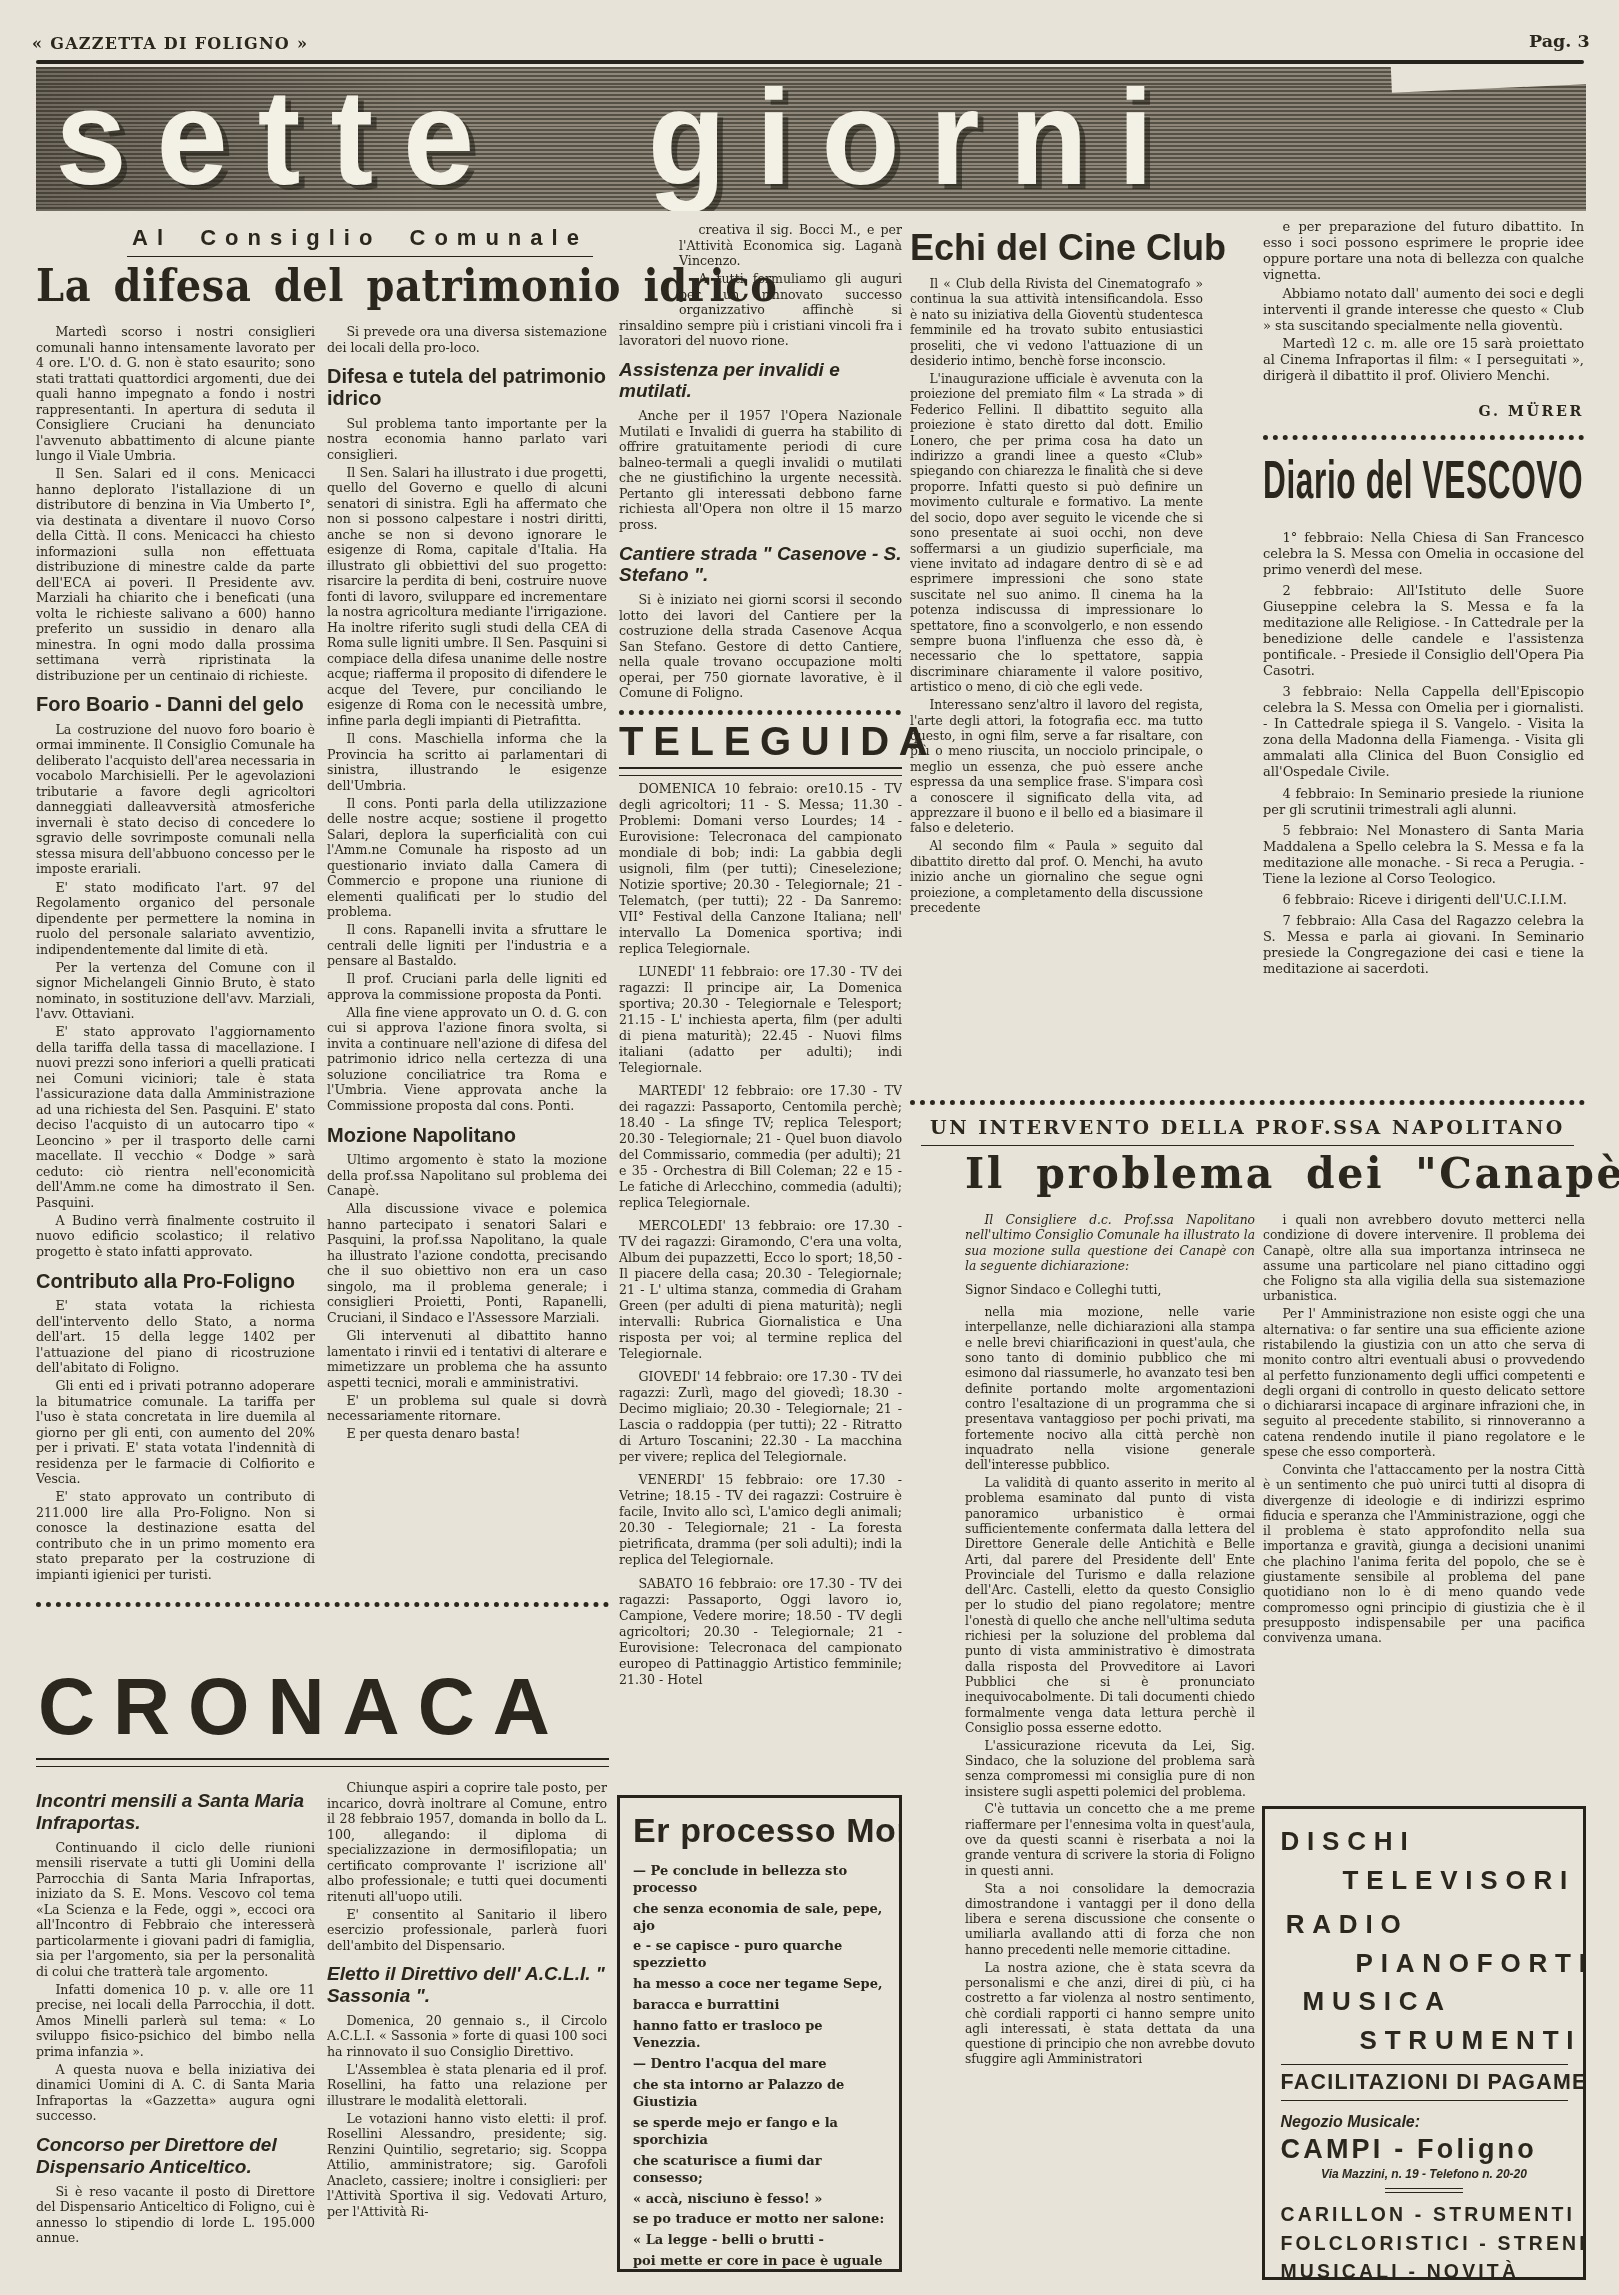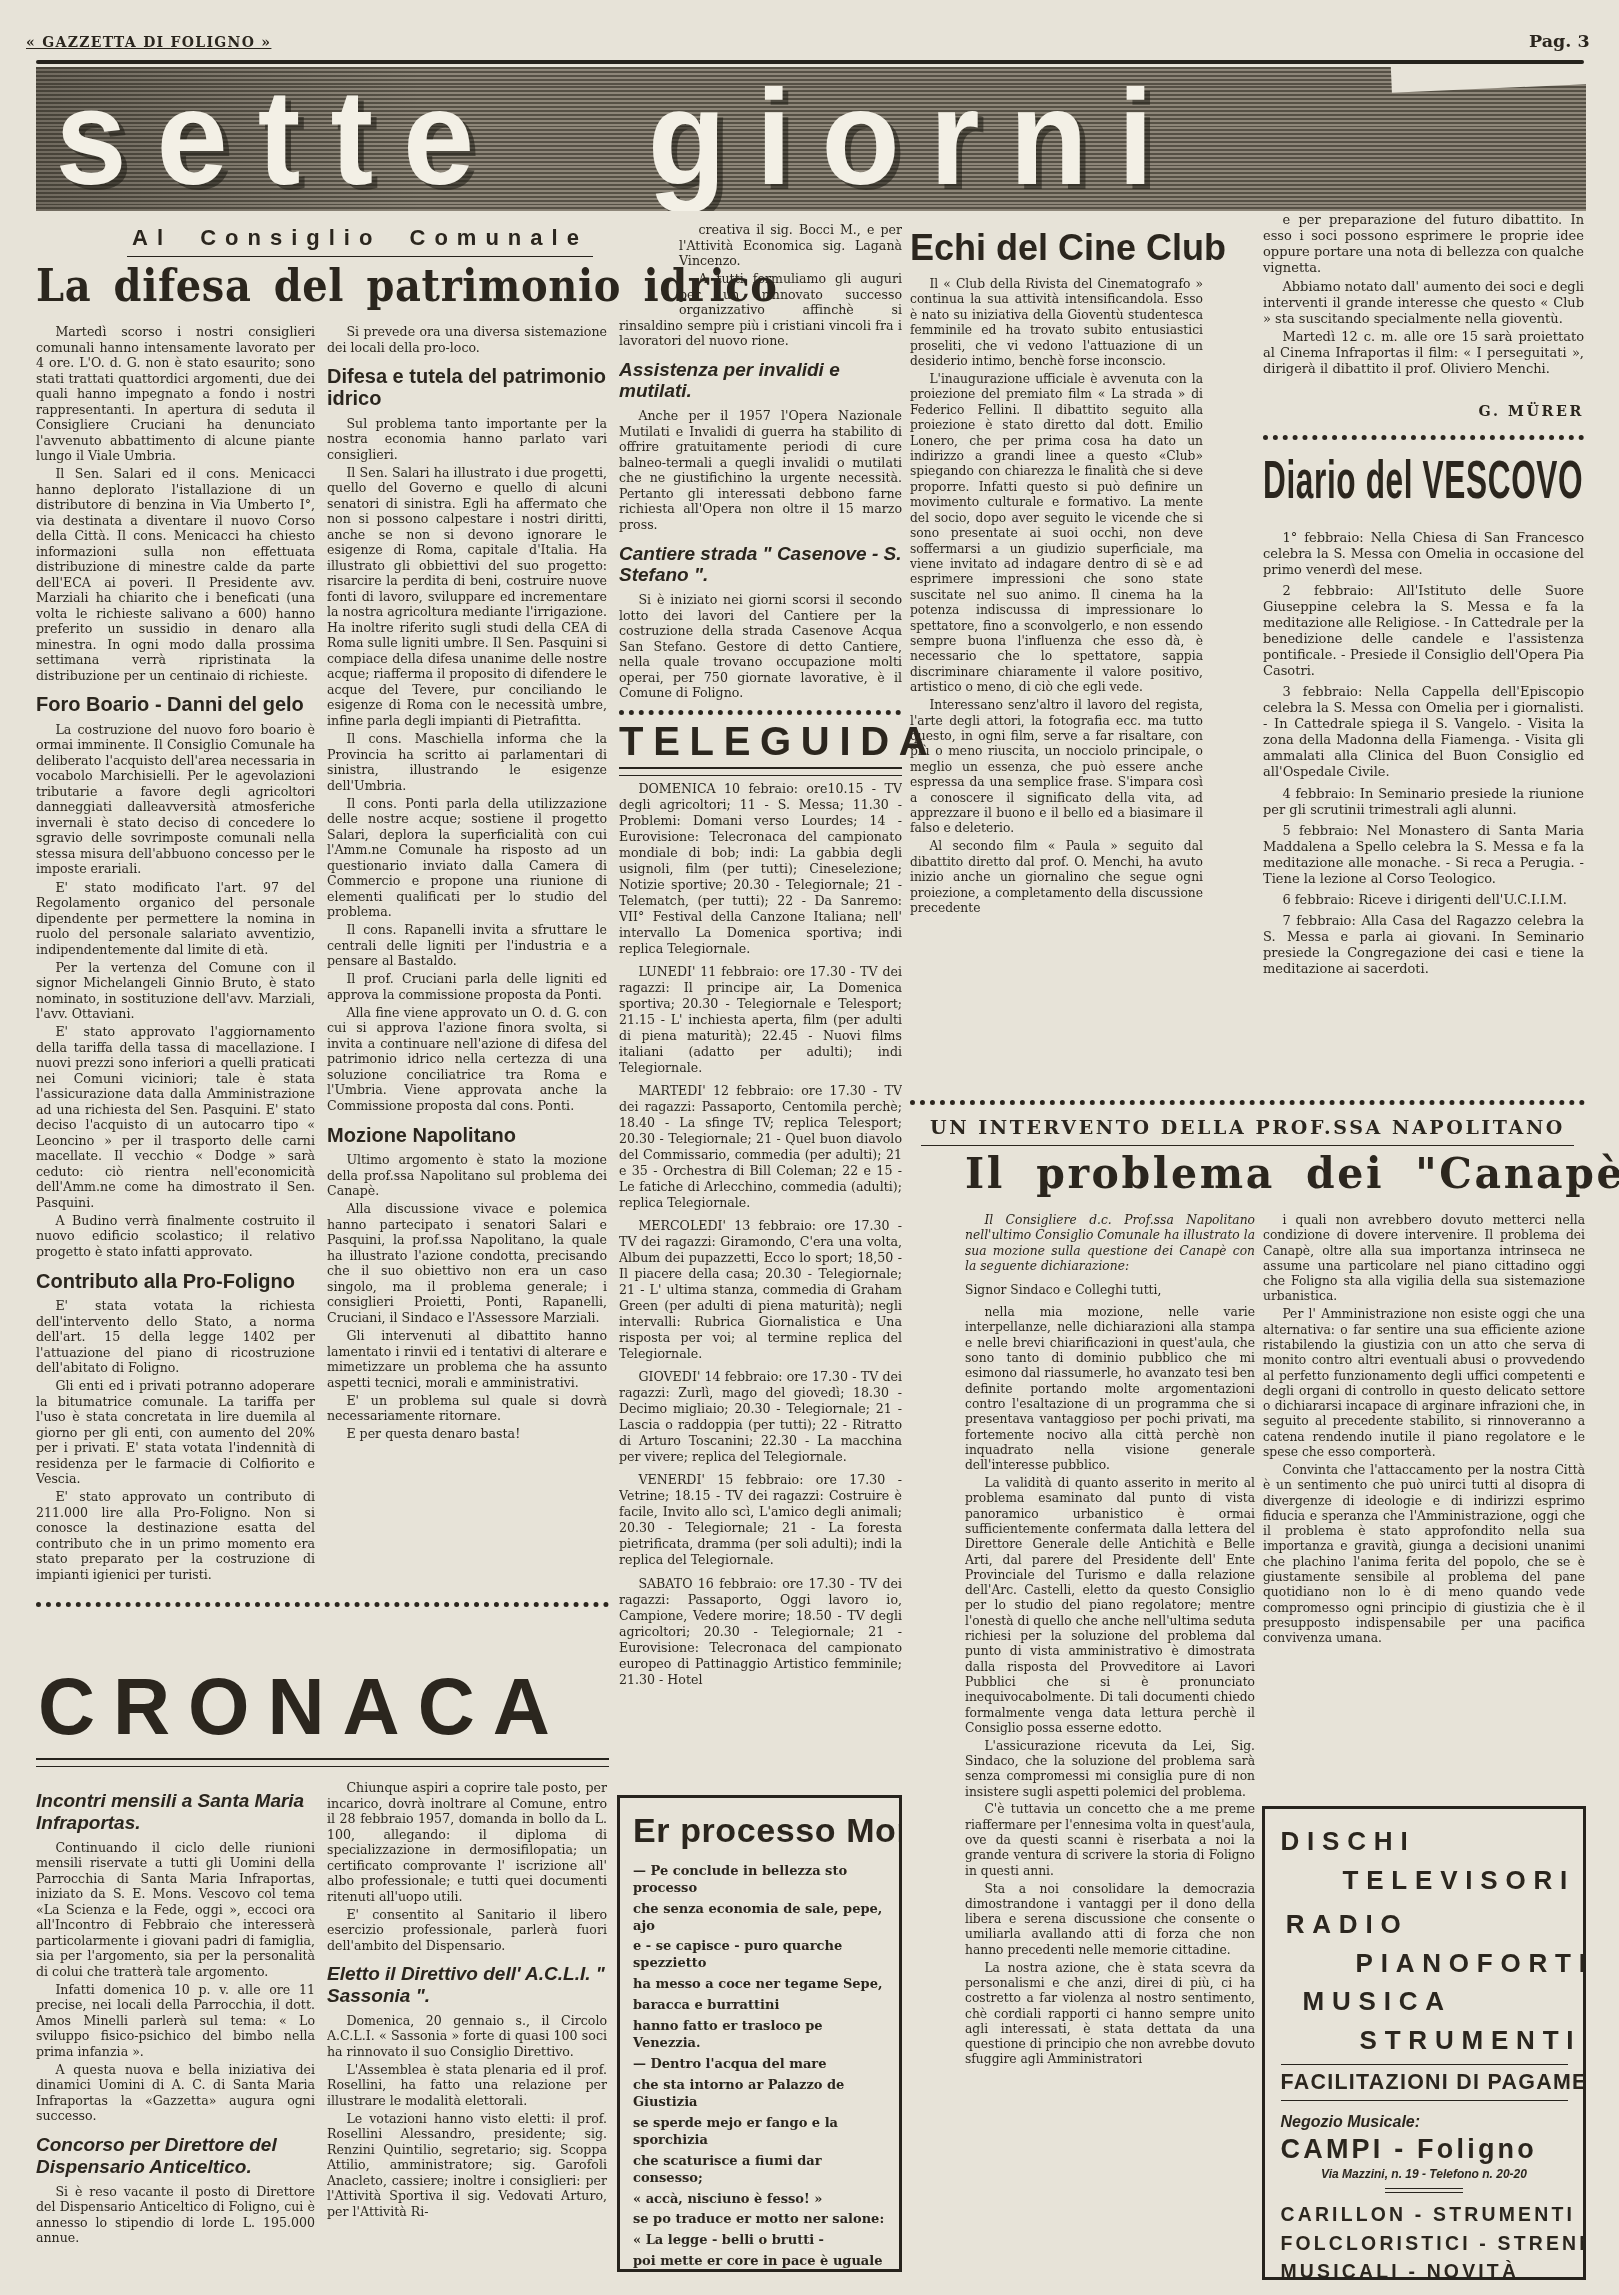--- a/index.html
+++ b/index.html
@@ -1,19 +1,19 @@
 <!DOCTYPE html>
 <html style="font-size:10.4px"><head>
 <meta charset="utf-8">
 <style>
   html,body{margin:0;padding:0;}
   body{width:1620px;height:2295px;position:relative;background:#e7e3d8;font-family:"DejaVu Serif",serif;color:#2b261e;overflow:hidden;}
   .abs{position:absolute;}
   
-  .hdr-left{top:34px;left:26px;font-size:14px;letter-spacing:1.3px;font-weight:bold;text-decoration:underline;}
+  .hdr-left{top:34px;left:32px;font-size:16px;letter-spacing:1.3px;font-weight:bold;}
   .hdr-right{top:31px;left:1529px;font-size:17.5px;font-weight:bold;}
   .hdr-rule{top:60px;left:36px;width:1548px;height:3.9px;background:#26231d;border-radius:1.9px;}
   
   .masthead{top:67px;left:36px;width:1550px;height:144px;background:
     linear-gradient(90deg, rgba(35,32,26,.28), rgba(35,32,26,0) 25%),
     repeating-linear-gradient(180deg,#555045 0 1.9px,#8d8679 1.9px 3.9px);overflow:hidden;}
   .masthead-title{position:absolute;left:19.4px;top:0;line-height:139px;font-family:"Liberation Sans",sans-serif;
     font-weight:bold;font-size:128px;color:#f3f0e6;letter-spacing:30px;word-spacing:78px;white-space:nowrap;
     text-shadow:5.8px 5.2px 0 rgba(30,27,20,.55);transform:scaleY(1.06);transform-origin:left center;}
   .tear{position:absolute;right:-19.4px;top:-17px;width:214px;height:38px;background:#e7e3d8;transform:rotate(-2.5deg);}
@@ -53,21 +53,21 @@
   .tg-body p{font-size:12.6px;line-height:16px;margin:0 0 7.1px;}
   
   .montesi{top:1795px;left:617px;width:285px;height:477px;border:3.2px solid #26231d;box-sizing:border-box;padding:10.4px 13px;overflow:hidden;}
   .montesi-title{font-family:"Liberation Sans",sans-serif;font-weight:bold;font-size:34px;letter-spacing:0.6px;margin:2.6px 0 11.7px;white-space:nowrap;}
   .poem p{margin:0 0 3.9px;text-indent:0;font-weight:bold;font-size:13px;line-height:17px;text-align:left;white-space:pre-wrap;}
   
   .cc-head{top:227px;left:910px;width:295px;font-family:"Liberation Sans",sans-serif;font-weight:bold;font-size:36px;white-space:nowrap;}
   .cc-body{top:277px;left:910px;width:293px;height:818px;}
   .cc-body p{font-size:12.3px;line-height:15.4px;}
   
-  .c5top{top:212px;left:1263px;width:321px;height:181px;}
+  .c5top{top:219px;left:1263px;width:321px;height:181px;}
   .c5top p{font-size:13px;line-height:16px;}
   .c5sig{top:403px;left:1263px;width:321px;text-align:right;font-weight:bold;font-size:14.3px;letter-spacing:2.6px;}
   .vescovo-title{top:450px;left:1263px;width:321px;font-family:"Liberation Sans",sans-serif;font-weight:bold;
     font-size:31px;letter-spacing:0.6px;white-space:nowrap;transform:scale(1.02,1.72);transform-origin:left top;}
   .vescovo-body{top:530px;left:1263px;width:321px;height:675px;}
   .vescovo-body p{font-size:13px;line-height:16px;margin:0 0 5.2px;}
   
   .canape-kicker{top:1116px;left:910px;width:675px;text-align:center;}
   .canape-kicker span{display:inline-block;font-weight:bold;font-size:19px;letter-spacing:2.6px;border-bottom:1.3px solid #2b261e;padding:0 9px 6.5px;}
   .canape-title{top:1148px;left:965px;width:622px;font-weight:bold;font-size:41px;letter-spacing:2.6px;word-spacing:14.3px;white-space:nowrap;transform:scaleY(1.05);transform-origin:left top;}

